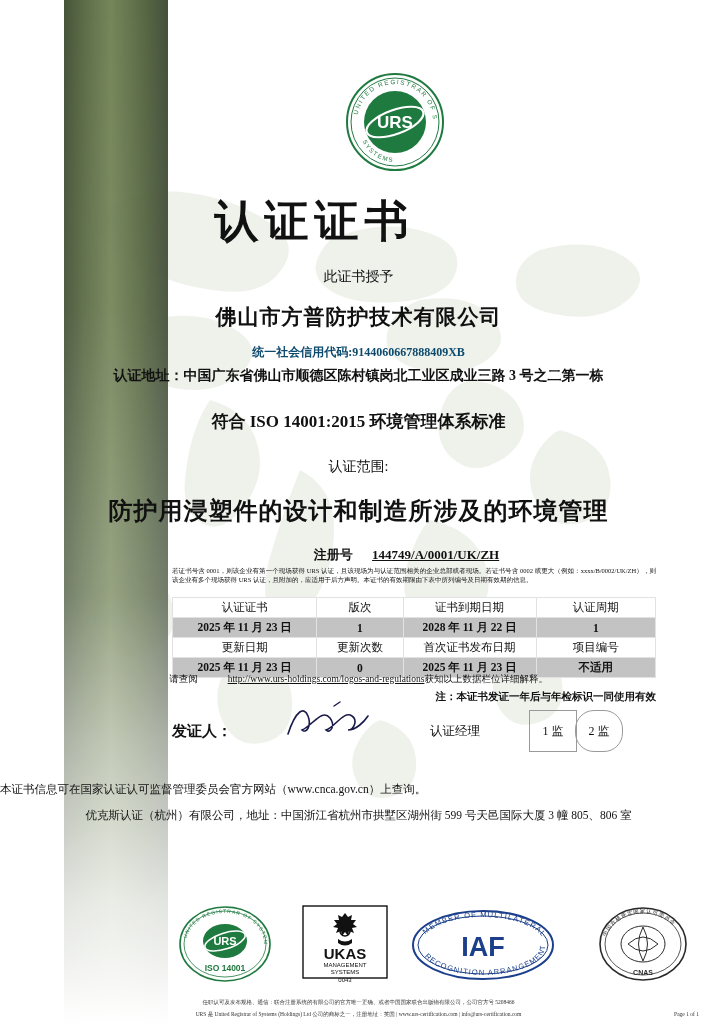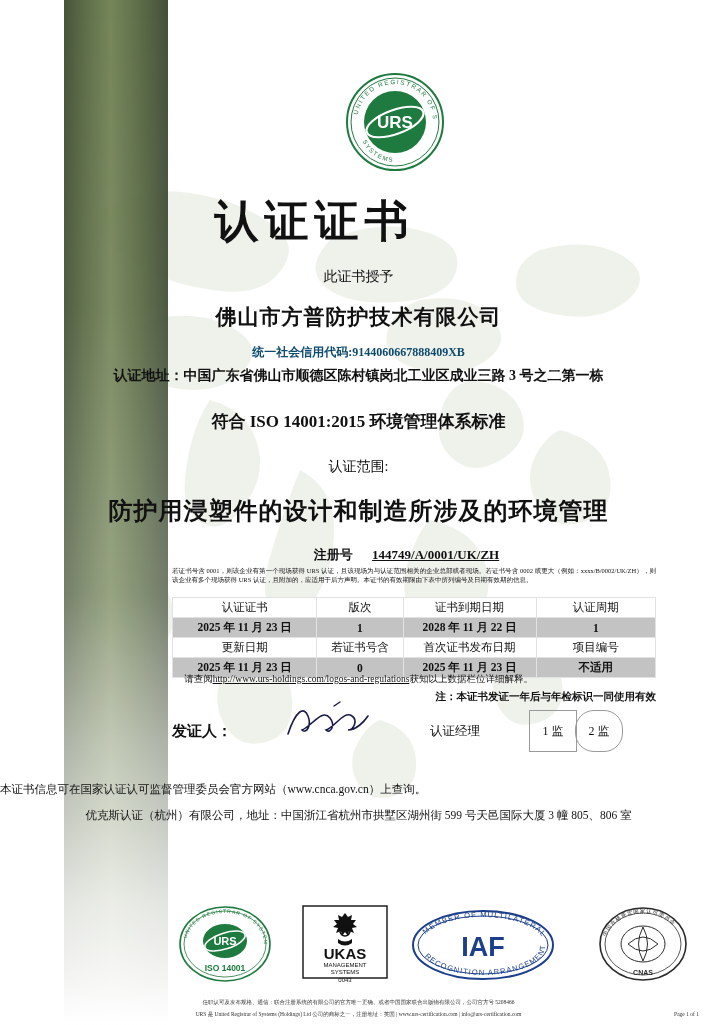--- a/index.html
+++ b/index.html
@@ -177,21 +177,21 @@
   .data-table td.c4 { width: 114px; }
   
   .url-note {
     position: absolute;
     top: 673px;
     width: 717px;
     text-align: center;
     font-size: 9.5px;
     color: #111;
   }
-  .url-note .u { text-decoration: underline; }
+  .url-note .u { text-decoration: underline; padding-left: 30px; }
   .valid-note {
     position: absolute;
     left: 0;
     top: 690px;
     width: 656px;
     text-align: right;
     font-size: 10.5px;
     font-weight: 700;
     color: #111;
   }
@@ -351,21 +351,21 @@
         <td class="c4">认证周期</td>
       </tr>
       <tr class="shade">
         <td class="c1">2025 年 11 月 23 日</td>
         <td class="c2">1</td>
         <td class="c3">2028 年 11 月 22 日</td>
         <td class="c4">1</td>
       </tr>
       <tr class="head">
         <td class="c1">更新日期</td>
-        <td class="c2">若证书号含</td>
+        <td class="c2">更新次数</td>
         <td class="c3">首次证书发布日期</td>
         <td class="c4">项目编号</td>
       </tr>
       <tr class="shade">
         <td class="c1">2025 年 11 月 23 日</td>
         <td class="c2">0</td>
         <td class="c3">2025 年 11 月 23 日</td>
         <td class="c4">不适用</td>
       </tr>
     </tbody>

